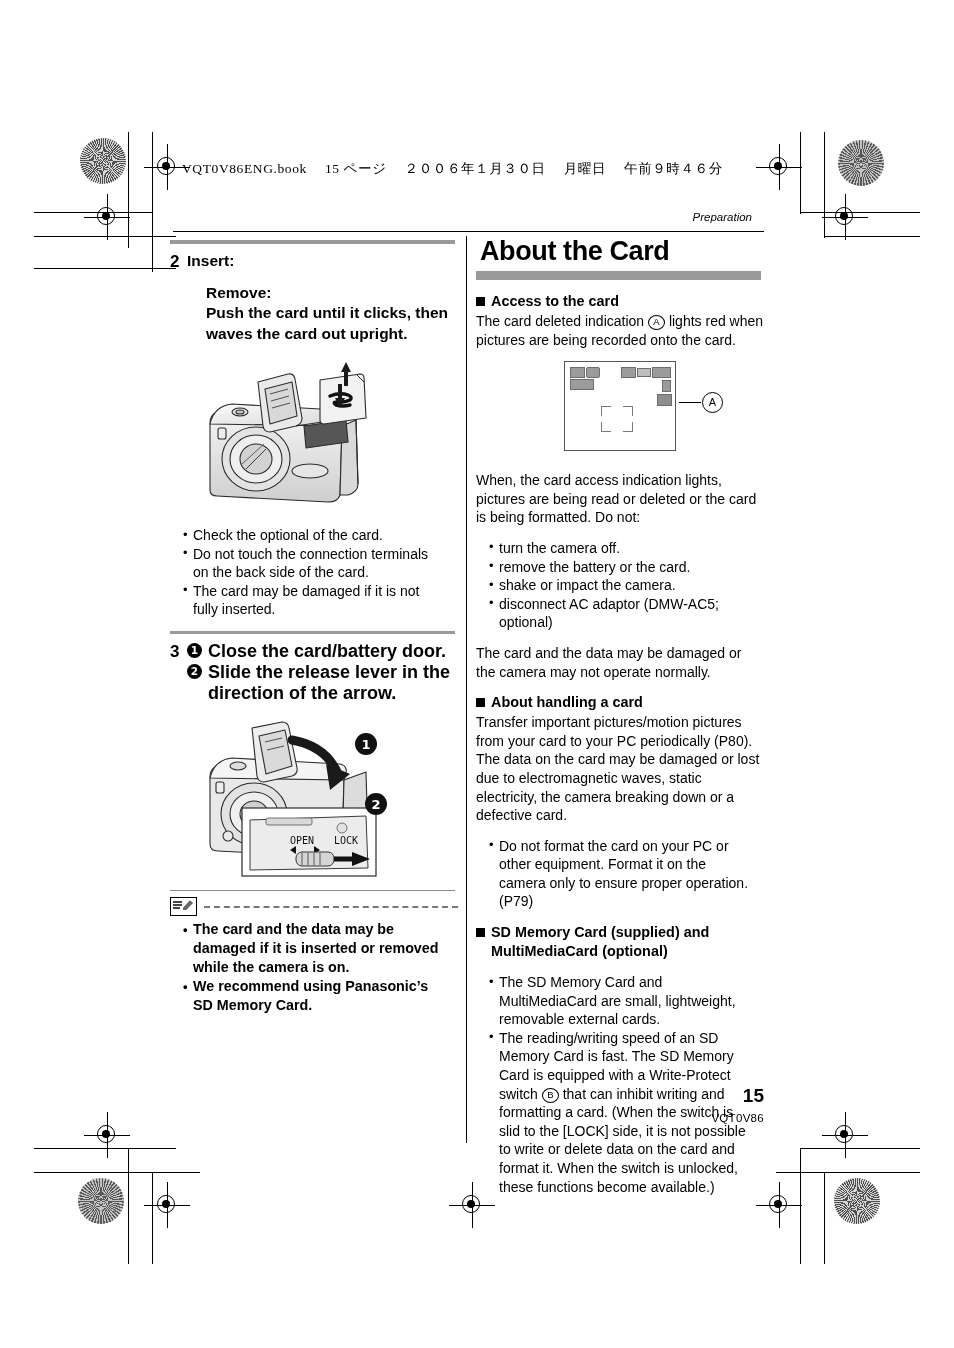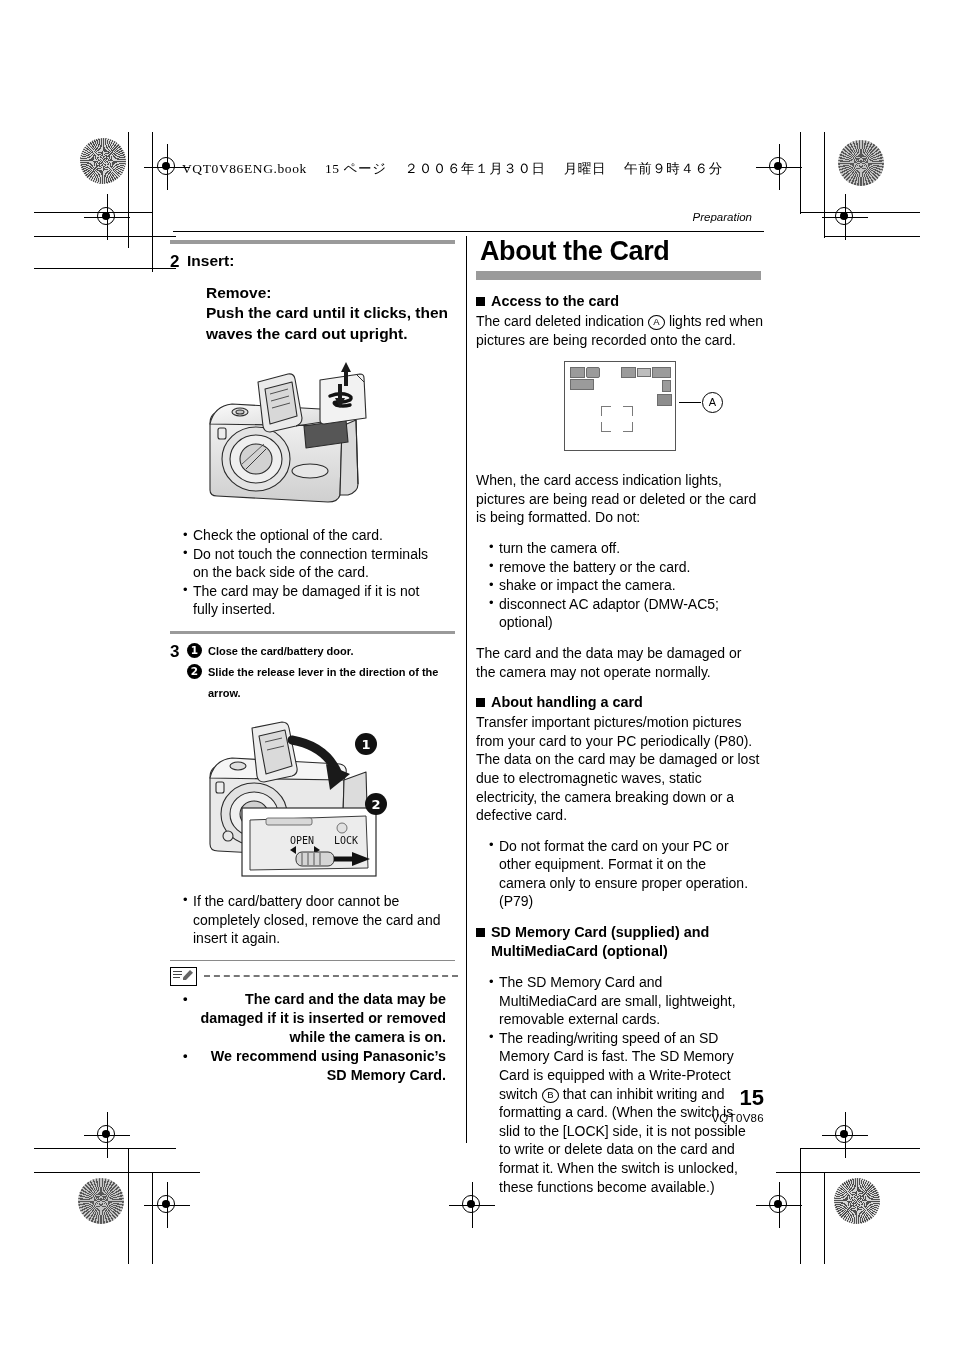--- a/index.html
+++ b/index.html
@@ -43,21 +43,21 @@
   .stepnum{font-weight:bold;font-size:17px;line-height:21px;width:17px;flex:0 0 17px;}
   .stepbody{font-weight:bold;font-size:15.5px;line-height:20.5px;}
   .stepbody .sub{margin-left:19px;}
   .gap{height:11px;}
 
   .circnum{display:inline-block;width:15px;height:15px;border-radius:50%;background:#000;color:#fff;
     font-size:10.5px;font-weight:bold;text-align:center;line-height:15px;vertical-align:1px;
     font-family:"DejaVu Sans",sans-serif;}
   .step3row{display:flex;align-items:flex-start;}
   .step3row .cn{flex:0 0 21px;}
-  .step3txt{font-weight:bold;font-size:11px;line-height:21px;}
+  .step3txt{font-weight:bold;font-size:18px;line-height:21px;}
 
   ul.b{list-style:none;margin:12px;padding:0;}
   ul.b li{font-size:14px;line-height:18.6px;padding-left:11px;position:relative;}
   ul.b li:before{content:"\2022";position:absolute;left:1px;top:-0.5px;font-size:13px;}
   ul.b.bold li{font-weight:bold;font-size:14.3px;line-height:19px;}
 
   .note-head{display:flex;align-items:center;margin-top:6px;}
   .noteicon{width:25px;height:17px;border:1.4px solid #000;position:relative;flex:0 0 25px;background:#fff;}
   .noteicon i{position:absolute;display:block;background:#444;}
   .noteicon i.l1{left:2px;top:3px;width:9px;height:1.4px;}
@@ -98,21 +98,21 @@
   .lcd .af.br{left:58px;top:60px;border-left:none;border-top:none;}
   .leader{position:absolute;left:203px;top:41px;width:22px;height:1.2px;background:#000;}
   .lcd-label{position:absolute;left:226px;top:31px;width:19px;height:19px;border:1.2px solid #000;
     border-radius:50%;font-size:11px;text-align:center;line-height:19px;}
 
   
   .cam-fig{position:relative;margin:10px 0 8px 0;height:160px;}
   .cam-fig2{position:relative;margin:8px 0 6px 0;height:168px;}
 
   
-  .pageno{position:absolute;right:190px;top:1085px;font-size:22px;font-weight:bold;}
+  .pageno{position:absolute;right:190px;top:1085px;font-size:19px;font-weight:bold;}
   .pagecode{position:absolute;right:190px;top:1112px;font-size:11.5px;letter-spacing:.3px;}
 </style>
 </head>
 <body>
 
 <div class="page">
 
   <div>
     <div class="cropline hline" style="left:34px;top:212px;width:118px;"></div>
     <div class="cropline hline" style="left:34px;top:236px;width:142px;"></div>
@@ -350,37 +350,34 @@
           <path d="M132 141 L132 153 M138 141 L138 153 M144 141 L144 153 M150 141 L150 153" stroke="#555" stroke-width="1"></path>
           <path d="M164 147 L186 147" stroke="#111" stroke-width="5"></path>
           <path d="M182 140 L200 147 L182 154 Z" fill="#111"></path>
         </g>
 
         <circle cx="206" cy="92" r="11" fill="#111"></circle>
         <text x="206" y="97" font-family="DejaVu Sans, sans-serif" font-size="13" font-weight="bold" fill="#fff" text-anchor="middle">2</text>
       </svg>
     </div>
 
-    <ul class="b">
-      <li>If the card/battery door cannot be completely closed, remove the card and insert it again.</li>
-    </ul>
 
     <div class="botline"></div>
 
     <div class="note-head">
       <span class="noteicon">
         <i class="l1"></i>
           <i class="l2"></i>
           <i class="l3"></i>
           <i class="pen"></i>
       </span>
       <span class="dashes"></span>
     </div>
 
-    <ul class="b bold" style="margin-top:4px;text-align:right;">
+    <ul class="b bold" style="margin-top:4px;">
       <li>The card and the data may be damaged if it is inserted or removed while the camera is on.</li>
       <li>We recommend using Panasonic’s SD Memory Card.</li>
     </ul>
   </div>
 
   <div class="colR">
 
     <h1 class="card-title">About the Card</h1>
     <div class="titlebar"></div>
 

